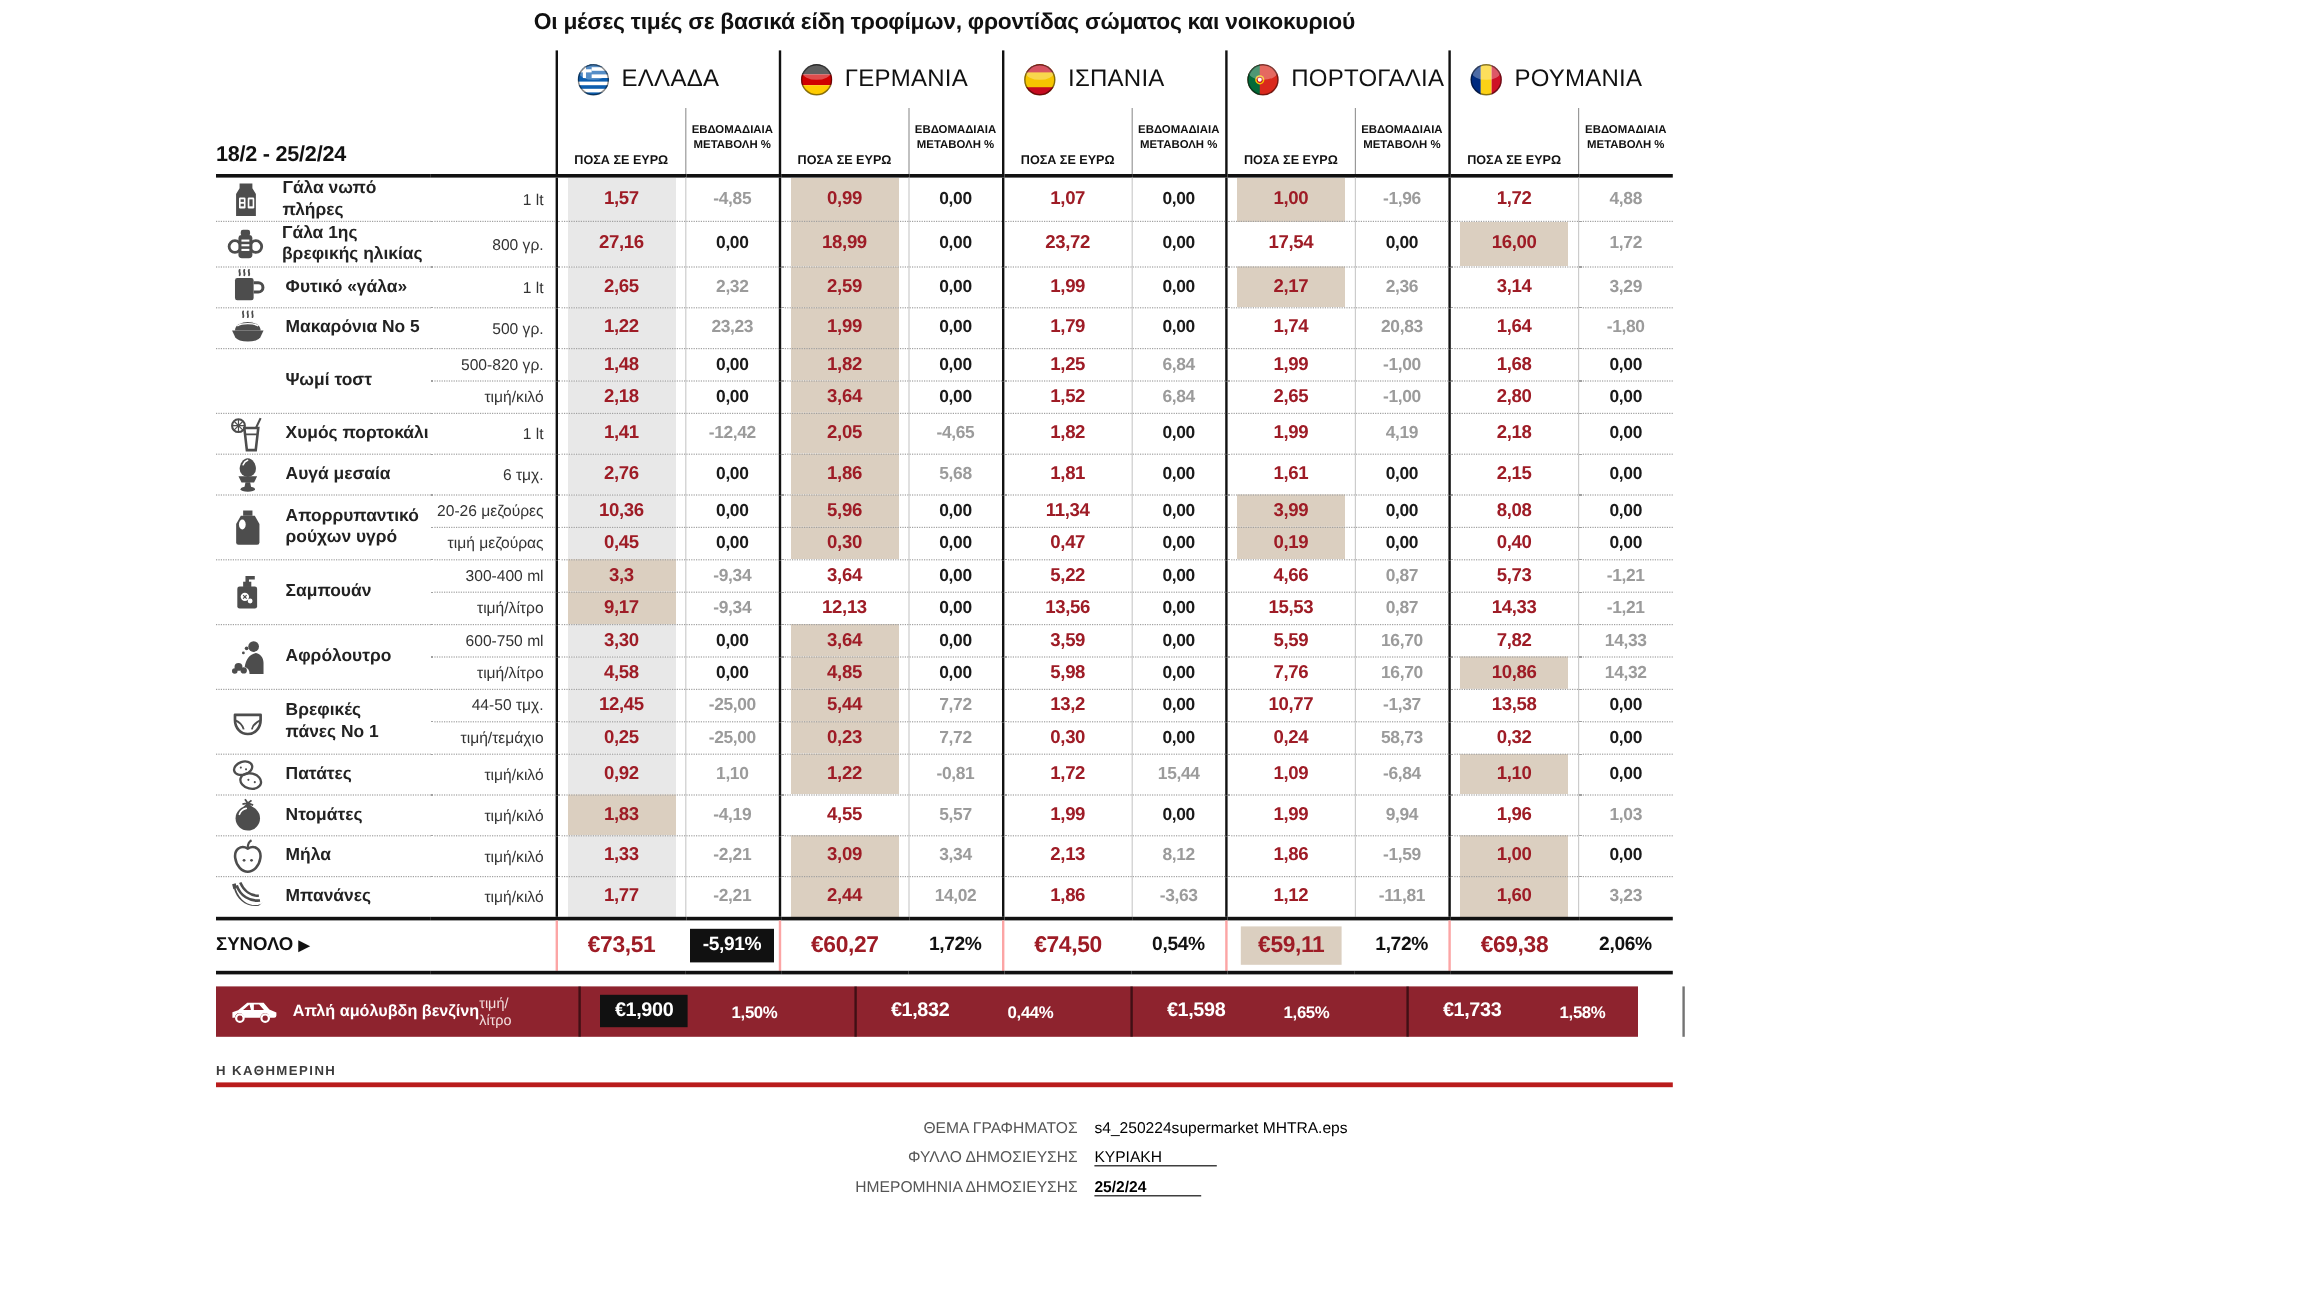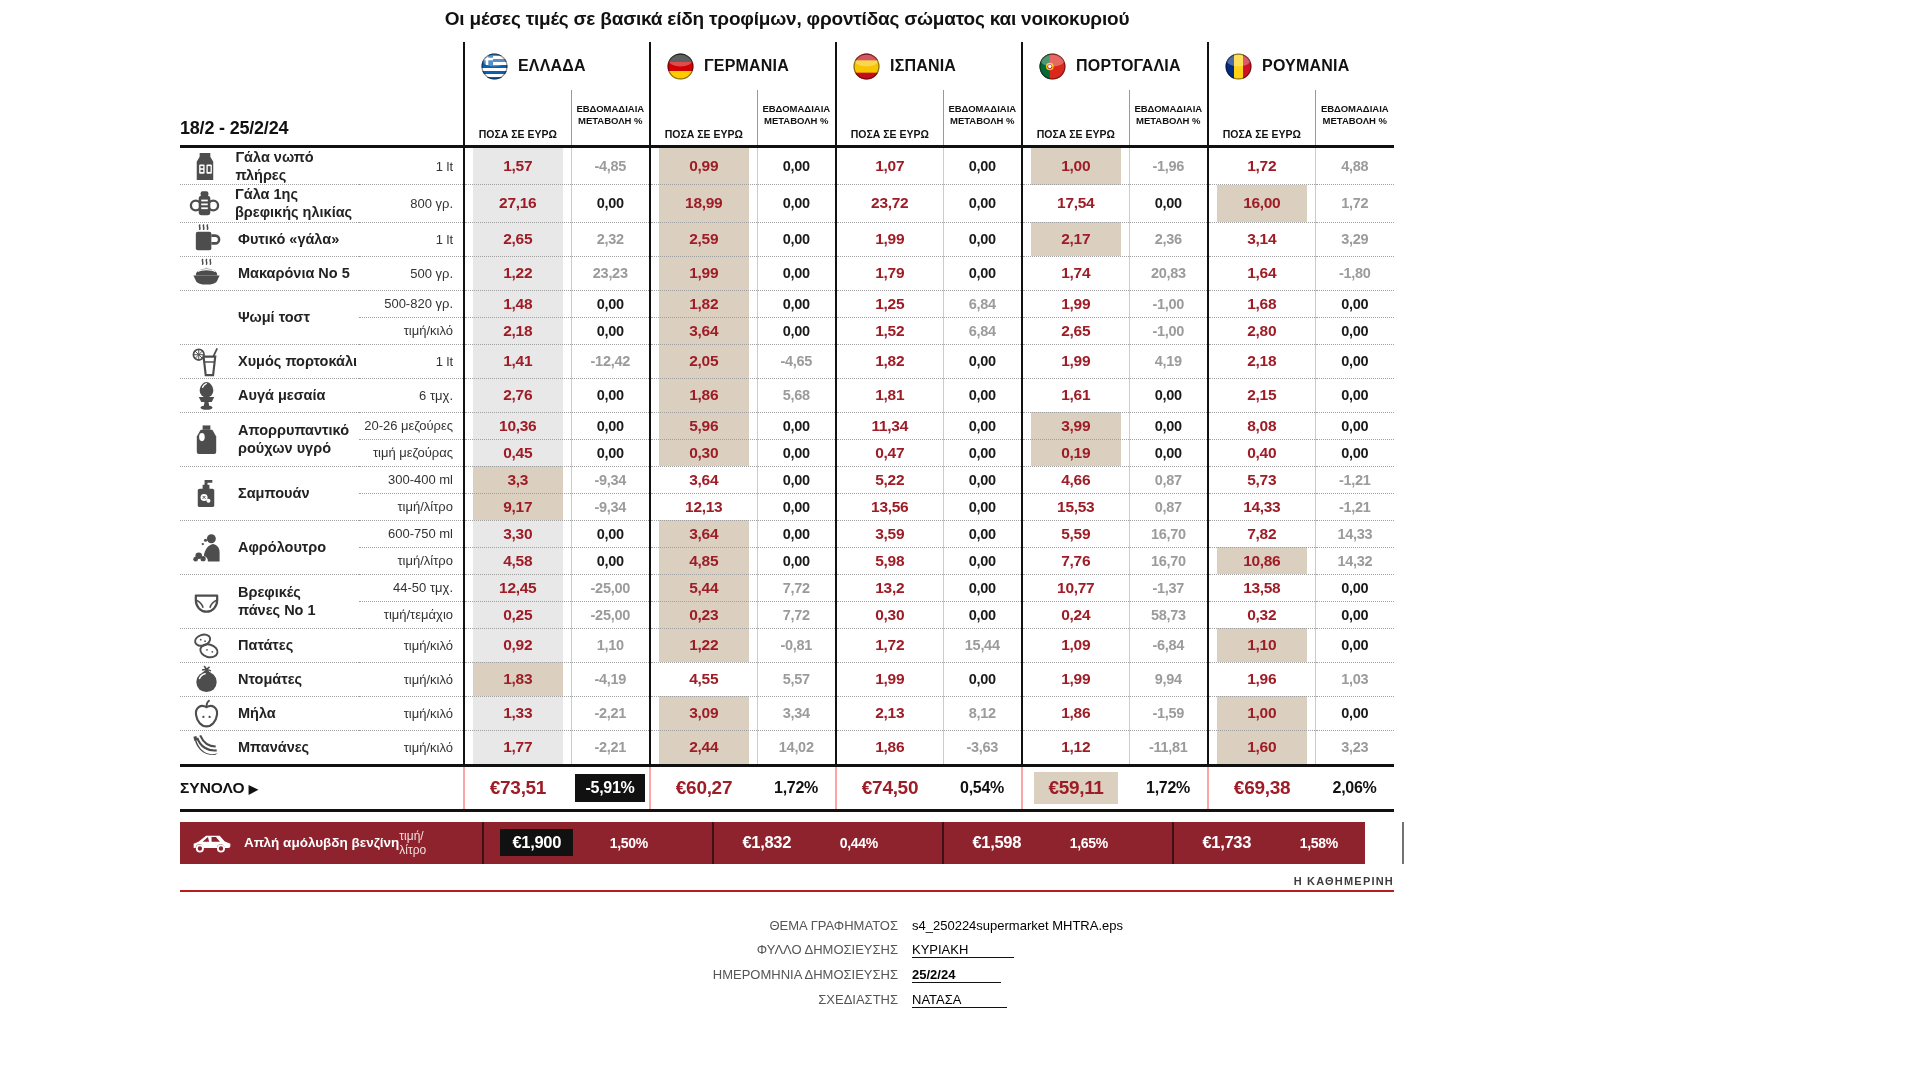--- a/index.html
+++ b/index.html
@@ -7,21 +7,21 @@
   .wrap{position:relative;margin-left:180px;width:1232px;padding-top:8px;}
   .title{width:1214px;text-align:center;font-size:19px;font-weight:bold;margin:0 0 12px 0;letter-spacing:-0.2px;color:#111;}
 
   table{border-collapse:collapse;table-layout:fixed;width:1214px;}
   td{padding:0;vertical-align:middle;}
 
   tr.flags td{height:48px;}
   td.flagcell{border-left:2px solid #111;}
   .flaginner{display:flex;align-items:center;gap:10px;padding-left:16px;}
   .flaginner svg{display:block;}
-  .flagname{font-weight:bold;font-size:16px;letter-spacing:.2px;}
+  .flagname{font-weight:normal;font-size:20px;letter-spacing:.2px;}
 
   tr.subhead td{border-bottom:3px solid #111;height:36px;vertical-align:bottom;}
   td.datecell{font-size:18px;font-weight:bold;padding-bottom:6px;letter-spacing:-0.2px;}
   td.amounthead{border-left:2px solid #111;font-size:10.5px;font-weight:bold;text-align:center;padding-bottom:5px;color:#111;}
   td.changehead{border-left:1px solid #999;font-size:9.5px;font-weight:bold;text-align:center;line-height:1.2;padding-bottom:19px;color:#111;}
 
   tr.prow td{border-bottom:1px dotted #a0a0a0;}
   tr.h1 td{height:31px;}
   tr.h2 td{height:26px;}
   td.labelcell{padding-left:8px;}
@@ -47,21 +47,21 @@
   .fuel{display:flex;width:1185px;height:42px;background:#8e232e;margin-top:10px;align-items:center;}
   .fuel-label{width:284px;height:100%;display:flex;align-items:center;color:#fff;box-sizing:border-box;padding-left:10px;}
   .fuel-label svg{width:44px;height:24px;display:block;}
   .fuel-name{font-size:13.5px;font-weight:bold;margin-left:10px;white-space:nowrap;}
   .fuel-unit{font-size:12px;margin-left:auto;padding-right:12px;color:#f2dede;}
   .fuel-group{width:186px;height:100%;display:flex;align-items:center;border-left:2px solid rgba(0,0,0,.55);box-sizing:border-box;margin-left:44px;}
   .fuel-price{width:105px;text-align:center;color:#fff;font-weight:bold;font-size:16.5px;letter-spacing:-0.3px;}
   .fuel-price .blackbox{padding:4px 12px;}
   .fuel-chg{width:79px;text-align:center;color:#fff;font-size:14px;font-weight:bold;letter-spacing:-0.3px;}
 
-  .brandrow{width:1214px;margin-top:11px;border-bottom:2px solid #b91c1c;text-align:right;font-size:11px;font-weight:bold;color:#3c3c3c;letter-spacing:1.2px;padding-bottom:3px;}
+  .brandrow{width:1214px;margin-top:23px;border-bottom:4px solid #b91c1c;font-size:11px;font-weight:bold;color:#3c3c3c;letter-spacing:1.2px;padding-bottom:3px;}
 
   .meta{margin-top:26px;font-size:13px;}
   .metarow{display:flex;align-items:baseline;margin-bottom:9px;}
   .metalabel{width:718px;text-align:right;color:#555;}
   .metaval{margin-left:14px;color:#000;}
   .metaval.u{border-bottom:1px solid #111;padding-right:46px;}
   .metaval.b{font-weight:bold;}
 </style>
 </head>
 <body>
@@ -727,18 +727,14 @@
         <span class="metaval">s4_250224supermarket MHTRA.eps</span>
       </div>
       <div class="metarow">
         <span class="metalabel">ΦΥΛΛΟ ΔΗΜΟΣΙΕΥΣΗΣ</span>
         <span class="metaval u">ΚΥΡΙΑΚΗ</span>
       </div>
       <div class="metarow">
         <span class="metalabel">ΗΜΕΡΟΜΗΝΙΑ ΔΗΜΟΣΙΕΥΣΗΣ</span>
         <span class="metaval u b">25/2/24</span>
       </div>
-      <div class="metarow">
-        <span class="metalabel">ΣΧΕΔΙΑΣΤΗΣ</span>
-        <span class="metaval u">ΝΑΤΑΣΑ</span>
-      </div>
     </div>
 </div>
 
 </body></html>

